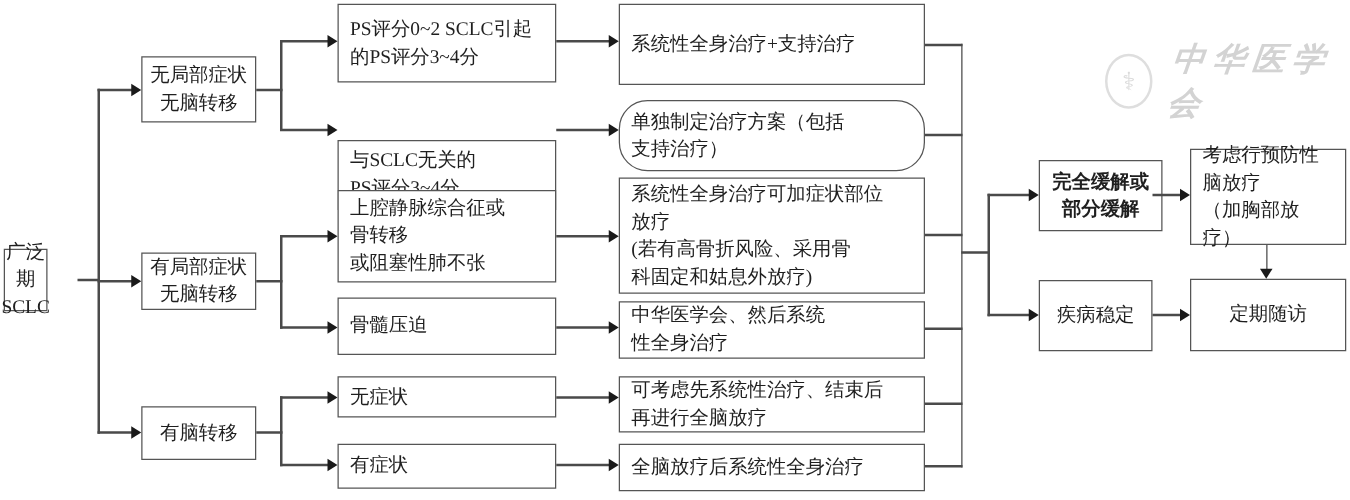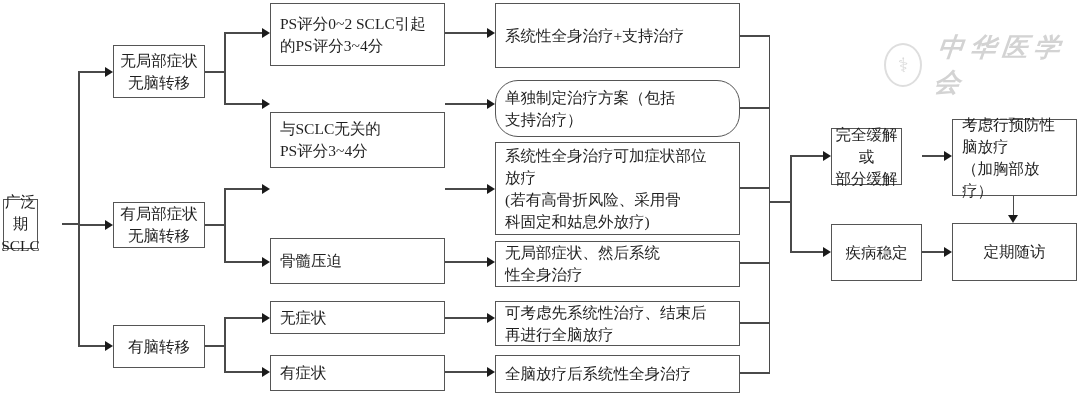--- a/index.html
+++ b/index.html
@@ -25,21 +25,21 @@
   #n-c3{left:270px;top:152px;width:175px;height:74px;}
   #n-c4{left:270px;top:238px;width:175px;height:46px;}
   #n-c5{left:270px;top:301px;width:175px;height:33px;}
   #n-c6{left:270px;top:355px;width:175px;height:36px;}
   #n-r1{left:495px;top:3px;width:245px;height:65px;}
   #n-r2{left:495px;top:80px;width:245px;height:57px;border-radius:23px;}
   #n-r3{left:495px;top:142px;width:245px;height:93px;}
   #n-r4{left:495px;top:241px;width:245px;height:46px;}
   #n-r5{left:495px;top:301px;width:245px;height:45px;}
   #n-r6{left:495px;top:355px;width:245px;height:38px;}
-  #n-o1{left:831px;top:128px;width:71px;height:57px;}
+  #n-o1{left:831px;top:128px;width:99px;height:57px;font-weight:bold;}
   #n-o2{left:831px;top:224px;width:91px;height:57px;}
   #n-f1{left:952px;top:119px;width:125px;height:77px;}
   #n-f2{left:952px;top:223px;width:125px;height:58px;}
   
   .hl,.vl{position:absolute;background:#4a4a4a;}
   .hl{height:1.5px;}
   .vl{width:1.5px;}
   .ar{position:absolute;width:0;height:0;border:5px solid transparent;border-right:0;border-left:8.5px solid #1a1a1a;}
   .ad{position:absolute;width:0;height:0;border:5px solid transparent;border-bottom:0;border-top:8.5px solid #1a1a1a;}
   
@@ -63,32 +63,35 @@
   <div class="box ctr" id="n-b1">无局部症状
 无脑转移</div>
   <div class="box ctr" id="n-b2">有局部症状
 无脑转移</div>
   <div class="box ctr" id="n-b3">有脑转移</div>
 
   <div class="box lft" id="n-c1">PS评分0~2 SCLC引起
 的PS评分3~4分</div>
   <div class="box lft" id="n-c2">与SCLC无关的
 PS评分3~4分</div>
+  <div class="box lft" id="n-c3">上腔静脉综合征或
+骨转移
+或阻塞性肺不张</div>
   <div class="box lft" id="n-c4">骨髓压迫</div>
   <div class="box lft" id="n-c5">无症状</div>
   <div class="box lft" id="n-c6">有症状</div>
 
   <div class="box lft" id="n-r1">系统性全身治疗+支持治疗</div>
   <div class="box lft" id="n-r2">单独制定治疗方案（包括
 支持治疗）</div>
   <div class="box lft" id="n-r3">系统性全身治疗可加症状部位
 放疗
 (若有高骨折风险、采用骨
 科固定和姑息外放疗)</div>
-  <div class="box lft" id="n-r4">无局部症状、然后系统
+  <div class="box lft" id="n-r4">中华医学会、然后系统
 性全身治疗</div>
   <div class="box lft" id="n-r5">可考虑先系统性治疗、结束后
 再进行全脑放疗</div>
   <div class="box lft" id="n-r6">全脑放疗后系统性全身治疗</div>
 
   <div class="box ctr" id="n-o1">完全缓解或
 部分缓解</div>
   <div class="box ctr" id="n-o2">疾病稳定</div>
   <div class="box lft" id="n-f1">考虑行预防性
 脑放疗

